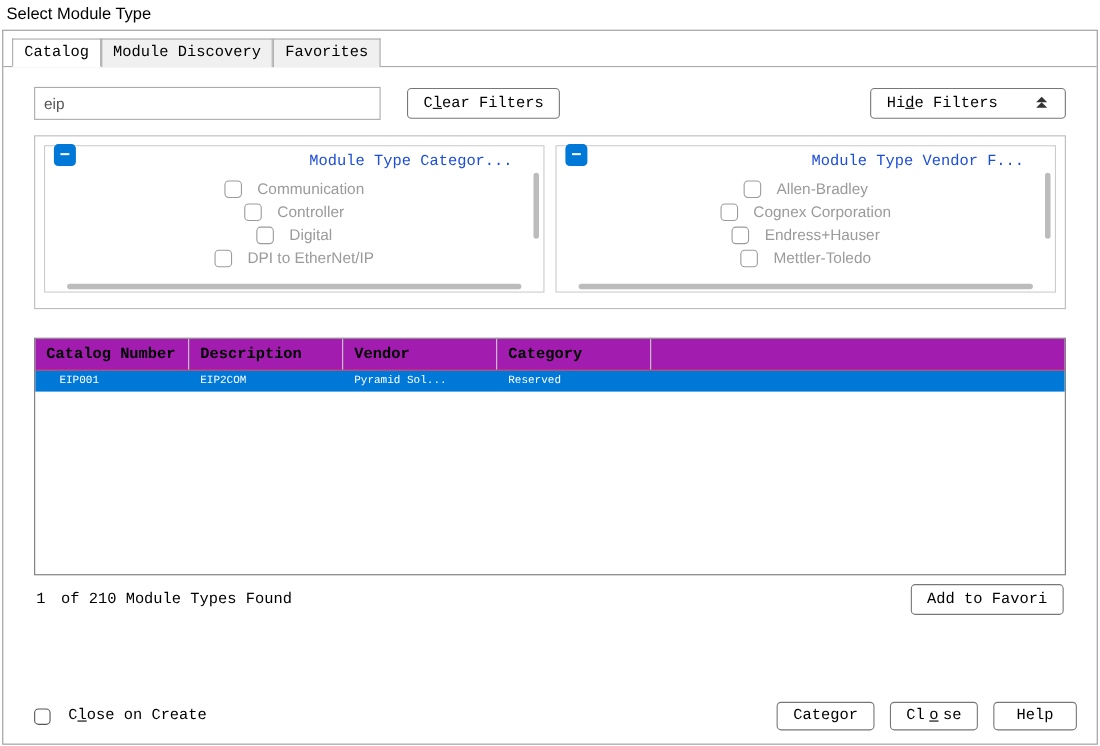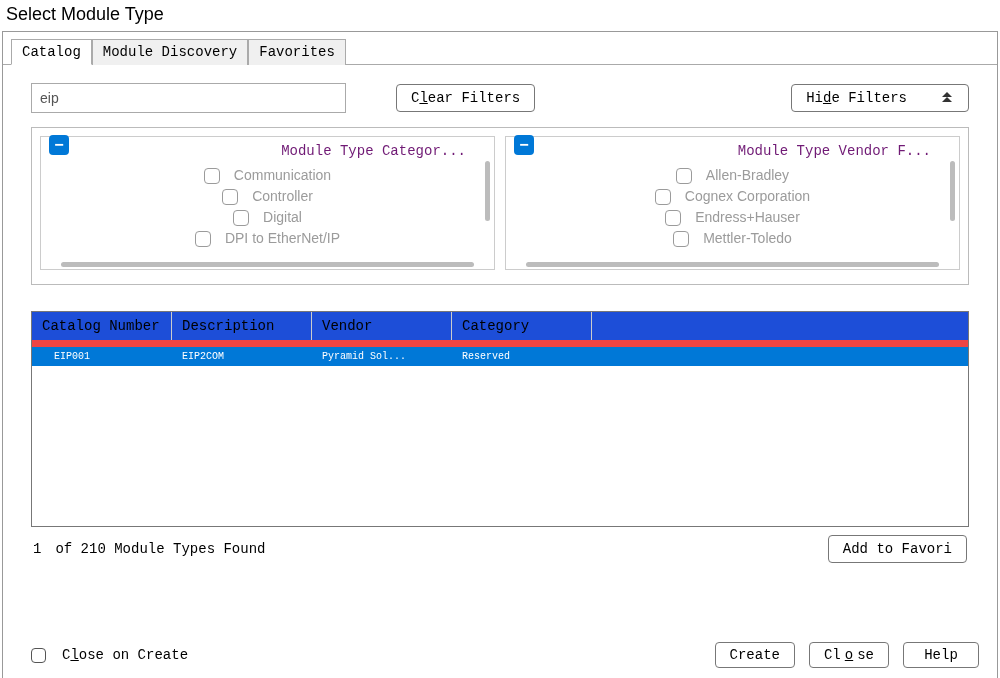--- a/index.html
+++ b/index.html
@@ -10,21 +10,21 @@
     font-size: 13px;
     background: #fff;
     color: #000;
     width: 1000px;
     height: 678px;
     overflow: hidden;
   }
   .mono { font-family: "Courier New", monospace; font-size: 14px; }
   .window-title {
     padding: 4px 6px 6px 6px;
-    font-size: 18px;
+    font-size: 15px;
     color: #000;
   }
   .container {
     border: 1px solid #999;
     margin: 0 2px 2px 2px;
     background: #fff;
     position: relative;
     height: 650px;
   }
   .tab-strip {
@@ -70,21 +70,21 @@
     border: 1px solid #777;
     background: #fff;
     border-radius: 4px;
     padding: 5px 14px;
     font-size: 14px;
     cursor: pointer;
     display: inline-flex;
     align-items: center;
     gap: 4px;
   }
-  .clear-btn { margin-left: 50px; }
+  .clear-btn { margin-left: 24px; }
   .hide-btn { margin-left: auto; gap: 35px; }
   .filter-panels {
     display: flex;
     gap: 10px;
     border: 1px solid #bbb;
     padding: 8px 8px 14px 8px;
     background: #fff;
     margin-bottom: 26px;
   }
   .filter-panel {
@@ -108,21 +108,21 @@
     align-items: center;
     justify-content: center;
     font-weight: bold;
     font-size: 16px;
     line-height: 1;
   }
   .filter-title {
     text-align: right;
     padding-right: 20px;
     padding-bottom: 6px;
-    color: #701a75;
+    color: #1d4ed8;
   }
   .filter-list {
     padding-left: 4px;
     padding-right: 4px;
   }
   .filter-item {
     display: flex;
     align-items: center;
     gap: 14px;
     padding: 0 2px;
@@ -157,22 +157,23 @@
     border-radius: 3px;
   }
   .results-box {
     border: 1px solid #777;
     height: 216px;
     background: #fff;
     overflow: hidden;
   }
   .results-head {
     display: flex;
-    border-bottom: 7px solid #ef4444;
-    background: #1d4ed8;
+    border-bottom: 1px solid #ef4444;
+    background: #a21caf;
+    font-weight: bold;
   }
   .rh-cell {
     padding: 6px 10px;
     border-right: 1px solid #ccc;
     font-size: 14px;
     color: #000;
   }
   .col-catalog { width: 140px; }
   .col-desc { width: 140px; }
   .col-vendor { width: 140px; }
@@ -334,21 +335,21 @@
     </div>
 
   </div>
 
   <div class="footer-row">
     <label class="chk-label">
       <span class="small-cb"></span>
       <span class="mono"><span>C</span><span class="ul-span">l</span><span>ose on Create</span></span>
     </label>
     <div class="btns">
-      <button class="btn mono">Create</button>
+      <button class="btn mono">Categor</button>
       <button class="btn mono">
           <span>Cl</span>
           <span class="ul-span">o</span>
           <span>se</span>
         </button>
       <button class="btn mono">Help</button>
     </div>
   </div>
 
 </div>

